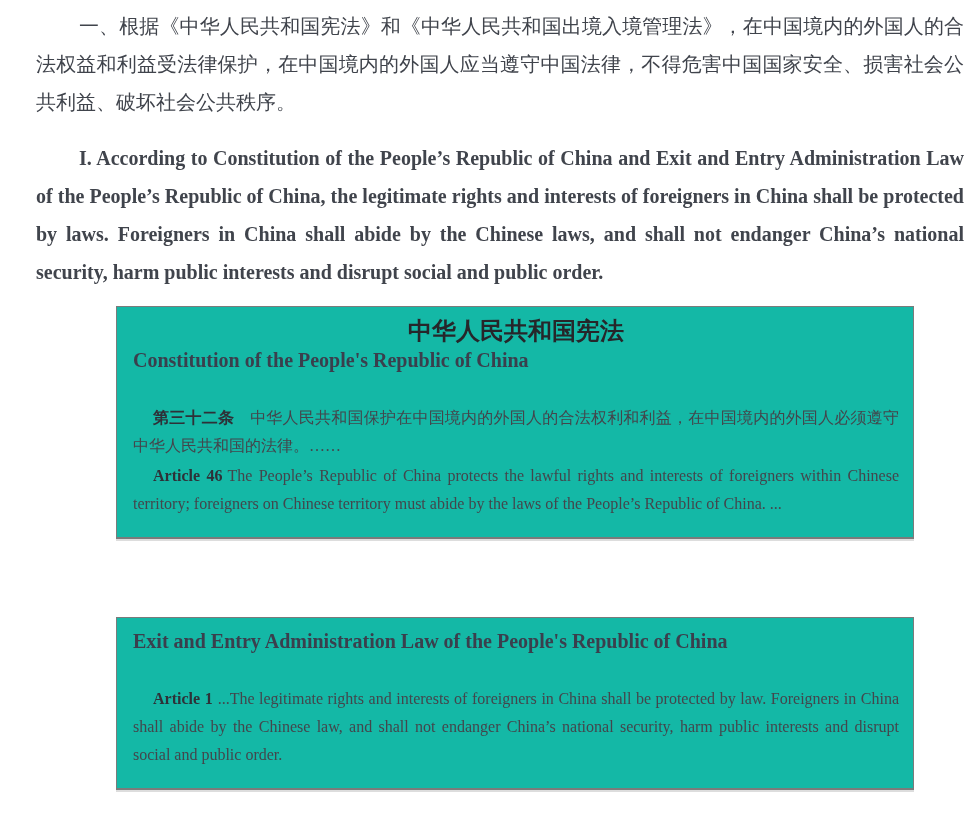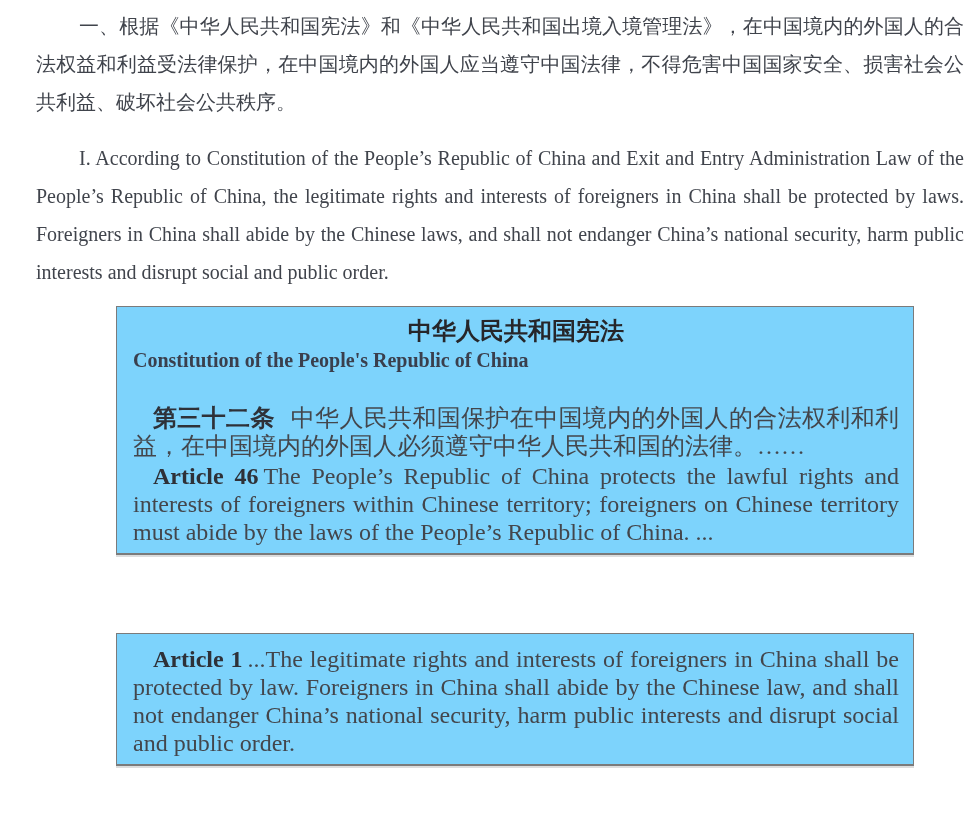--- a/index.html
+++ b/index.html
@@ -23,32 +23,32 @@
   }
   
   .para {
     margin: 0;
     font-size: 20px;
     line-height: 38px;
     text-align: justify;
     text-indent: 43px;
     color: #40444c;
   }
-  .para.en { margin-top: 18px; }
+  .para.en { margin-top: 18px; font-weight: bold; }
 
   
   .law-box {
     box-sizing: border-box;
     width: 798px;
     margin-left: 80px;
     border: 1px solid #7b7b7b;
     border-bottom-width: 2px;
     box-shadow: 0 2px 0 rgba(120,120,120,0.25);
-    background: #7dd3fc;
-    padding: 9px 14px 7px 16px;
+    background: #14b8a6;
+    padding: 9px 14px 19px 16px;
   }
   .law-box.first { margin-top: 15px; }
   .law-box.second { margin-top: 78px; }
 
   .box-title-zh {
     text-align: center;
     font-weight: bold;
     font-size: 24px;
     line-height: 30px;
     color: #26262a;
@@ -56,21 +56,21 @@
   .box-title-en {
     text-align: left;
     font-weight: bold;
     font-size: 20px;
     line-height: 28px;
     color: #3a3f4d;
     margin: 0 0 30px 0;
   }
   .box-para {
     margin: 0;
-    font-size: 24px;
+    font-size: 16px;
     line-height: 28px;
     text-align: justify;
     text-indent: 20px;
     color: #43464c;
   }
   .box-para.en { margin-top: 2px; }
   .lead {
     font-weight: bold;
     color: #2e3138;
   }
@@ -87,16 +87,17 @@
   <p class="para en">I. According to Constitution of the People’s Republic of China and Exit and Entry Administration Law of the People’s Republic of China, the legitimate rights and interests of foreigners in China shall be protected by laws. Foreigners in China shall abide by the Chinese laws, and shall not endanger China’s national security, harm public interests and disrupt social and public order.</p>
 
   <div class="law-box first">
     <div class="box-title-zh">中华人民共和国宪法</div>
     <div class="box-title-en">Constitution of the People's Republic of China</div>
     <p class="box-para zh"><span class="lead zh-lead">第三十二条</span><span>中华人民共和国保护在中国境内的外国人的合法权利和利益，在中国境内的外国人必须遵守中华人民共和国的法律。……</span></p>
     <p class="box-para en"><span class="lead en-lead">Article 46</span><span>The People’s Republic of China protects the lawful rights and interests of foreigners within Chinese territory; foreigners on Chinese territory must abide by the laws of the People’s Republic of China. ...</span></p>
   </div>
 
   <div class="law-box second">
+    <div class="box-title-en">Exit and Entry Administration Law of the People's Republic of China</div>
     <p class="box-para en"><span class="lead en-lead">Article 1</span><span>...The legitimate rights and interests of foreigners in China shall be protected by law. Foreigners in China shall abide by the Chinese law, and shall not endanger China’s national security, harm public interests and disrupt social and public order.</span></p>
   </div>
 
 </div>
 
 </body></html>

